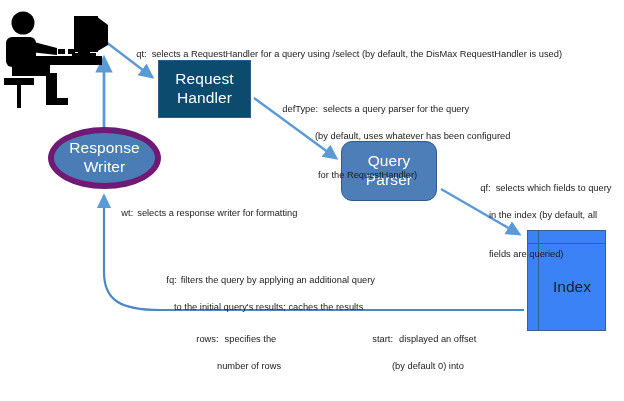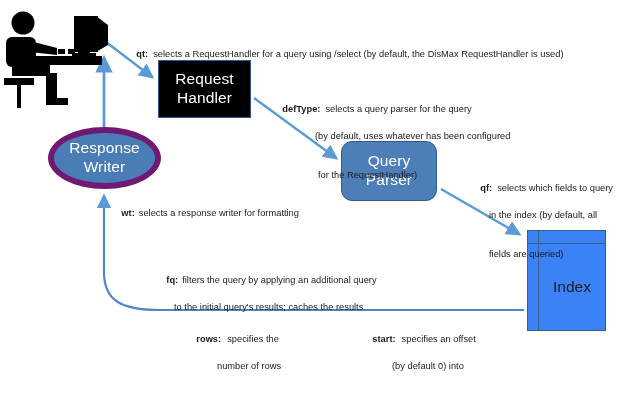--- a/index.html
+++ b/index.html
@@ -33,21 +33,21 @@
     flex-direction: column;
     align-items: center;
     justify-content: center;
     color: #ffffff;
     font-size: 15.5px;
     line-height: 1.22;
     text-align: center;
     letter-spacing: 0.1px;
   }
   .node-rect {
-    background: #000000;
+    background: #0c4a6e;
     border: 1px solid #2F5A8C;
   }
   .node-round {
     background: #4E7EB8;
     border: 1px solid #2F5A8C;
     border-radius: 11px;
   }
   .node-ellipse {
     background: #4A7DB5;
     border: 6px solid #701a75;
@@ -94,21 +94,21 @@
 
   
   .annot {
     position: absolute;
     font-size: 9.3px;
     line-height: 1.42;
     color: #1a1a1a;
     white-space: pre;
   }
   .annot .key {
-    font-weight: bold;
+    font-weight: normal;
   }
   .annot .ind {
     display: block;
   }
 
   
   .user-icon {
     position: absolute;
     left: 2px;
     top: 8px;
@@ -221,20 +221,20 @@
   </div>
 
   <div class="annot" style="left:186px; top:320px;">
     <span class="key">rows:</span><span style="padding-left:6px;">specifies the</span>
     <span class="ind" style="padding-left:31px;">number of rows</span>
     <span class="ind" style="padding-left:31px;">to be displayed</span>
     
   </div>
 
   <div class="annot" style="left:362px; top:320px;">
-    <span class="key">start:</span><span style="padding-left:6px;">specifies an offset</span>
+    <span class="key">start:</span><span style="padding-left:6px;">displayed an offset</span>
     <span class="ind" style="padding-left:30px;">(by default 0) into</span>
     <span class="ind" style="padding-left:33px;">the query results where</span>
     
     
   </div>
 
 </div>
 
 </body></html>

